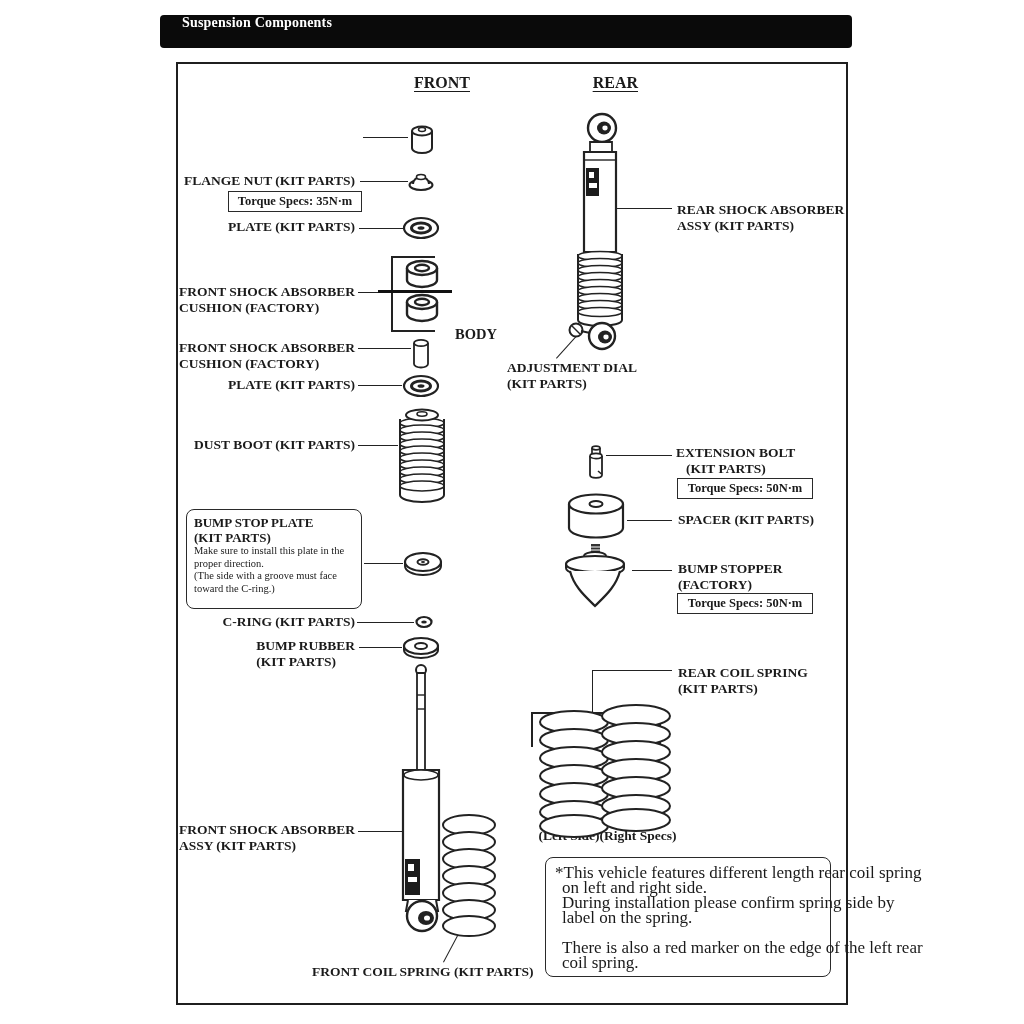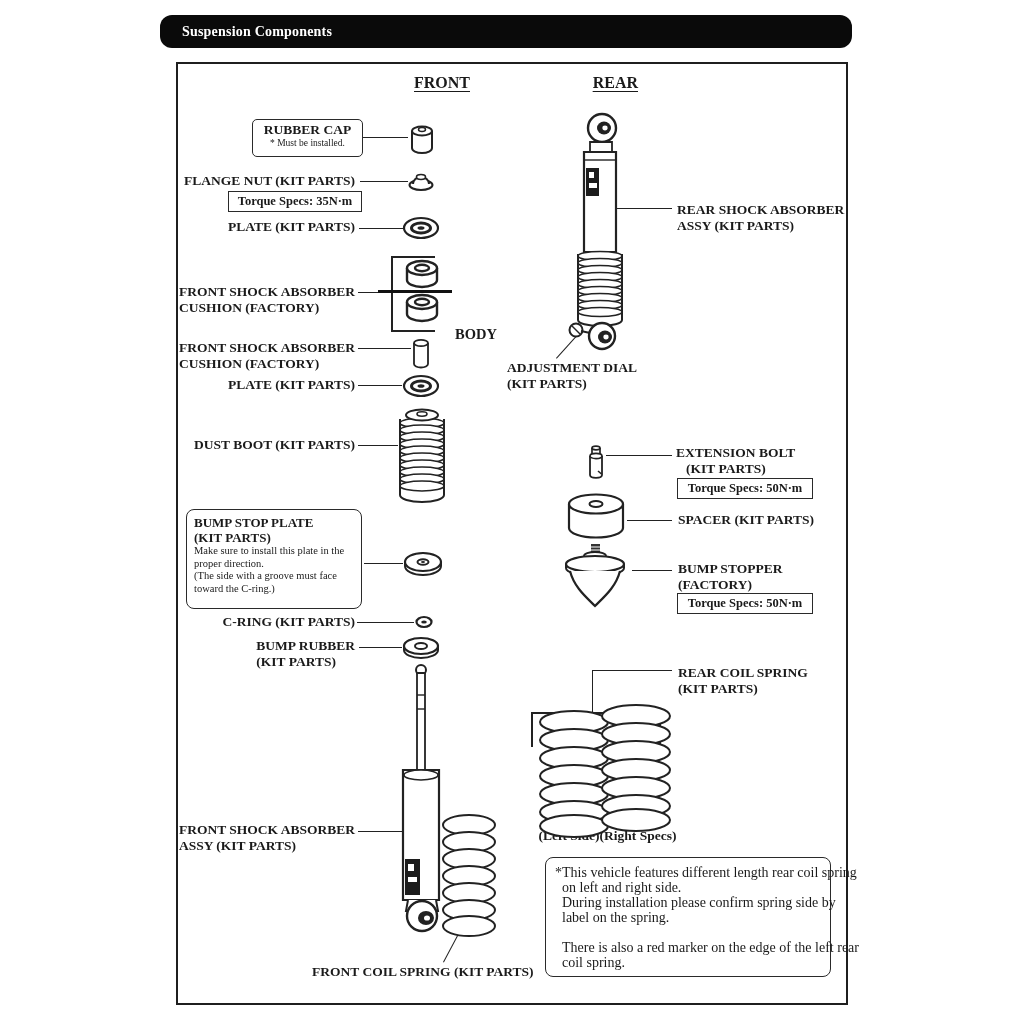--- a/index.html
+++ b/index.html
@@ -1,20 +1,20 @@
 <!DOCTYPE html>
 <html><head>
 <meta charset="utf-8">
 <style>
   html,body{margin:0;padding:0;background:#fff;}
   .page{position:relative;width:1024px;height:1024px;background:#ffffff;
         font-family:"Liberation Serif","DejaVu Serif",serif;color:#1a1a1a;overflow:hidden;}
   
   .titlebar{position:absolute;left:160px;top:15px;width:692px;height:33px;background:#0a0a0a;
-            border-radius:12px;display:flex;align-items:center;}
+            border-radius:4px;display:flex;}
   .titlebar span{color:#ffffff;font-weight:bold;font-size:14px;padding-left:22px;letter-spacing:.2px;}
   
   .frame{position:absolute;left:176px;top:62px;width:668px;height:939px;border:2px solid #1f1f1f;background:#fff;}
   
   .hdr{position:absolute;font-weight:bold;font-size:16px;text-decoration:underline;text-underline-offset:3px;text-align:right;}
   
   .lbl{position:absolute;font-weight:bold;font-size:13.5px;line-height:15.5px;white-space:nowrap;}
   .lbl.r{}
   .lbl.c{text-align:center;}
   
@@ -23,21 +23,21 @@
   .vld{position:absolute;width:0;border-left:1.7px solid #222;}
   
   .box{position:absolute;border:1.5px solid #2a2a2a;background:#fff;box-sizing:border-box;}
   .torque{display:flex;align-items:center;justify-content:center;font-weight:bold;font-size:12.5px;}
   .capbox{border-radius:5px;text-align:center;padding-top:2px;}
   .capbox .t1{font-weight:bold;font-size:13.5px;line-height:16px;}
   .capbox .t2{font-size:9.5px;line-height:11px;}
   .bumpbox{border-radius:8px;padding:5px 7px;}
   .bumpbox .bt{font-weight:bold;font-size:13px;line-height:15px;}
   .bumpbox .bn{font-size:10.5px;line-height:12.5px;}
-  .notebox{border-radius:8px;padding:7px 9px;font-size:14px;line-height:15px;}
+  .notebox{border-radius:8px;padding:7px 9px;font-size:17px;line-height:15px;}
   .note-line{min-height:15px;white-space:nowrap;}
   .note-line.ind{padding-left:7px;}
   
   .bracket-left{position:absolute;border:2px solid #222;border-right:none;background:transparent;}
   .bracket-down{position:absolute;border:2px solid #222;border-bottom:none;background:transparent;}
   .thickline{position:absolute;height:0;border-top:3px solid #111;}
   svg{position:absolute;overflow:visible;}
   svg *{vector-effect:non-scaling-stroke;}
 </style>
 </head>
@@ -47,24 +47,20 @@
 
   <div class="titlebar">
     <span>Suspension Components</span>
   </div>
 
   <div class="frame"></div>
 
   <div class="hdr" style="left:380px;top:74px;width:90px;">FRONT</div>
   <div class="hdr" style="left:558px;top:74px;width:80px;">REAR</div>
 
-  <div class="box capbox" style="left:252px;top:119px;width:111px;height:38px;">
-    <div class="t1">RUBBER CAP</div>
-    <div class="t2">* Must be installed.</div>
-  </div>
   <div class="ld" style="left:363px;top:137px;width:45px;"></div>
 
   <div class="lbl r" style="right:669px;top:173px;">FLANGE NUT (KIT PARTS)</div>
   <div class="ld" style="left:360px;top:181px;width:48px;"></div>
   <div class="box torque" style="left:228px;top:191px;width:134px;height:21px;">Torque Specs: 35N·m</div>
 
   <div class="lbl r" style="right:669px;top:219px;">PLATE (KIT PARTS)</div>
   <div class="ld" style="left:359px;top:228px;width:44px;"></div>
 
   <div class="lbl r" style="right:669px;top:284px;">

